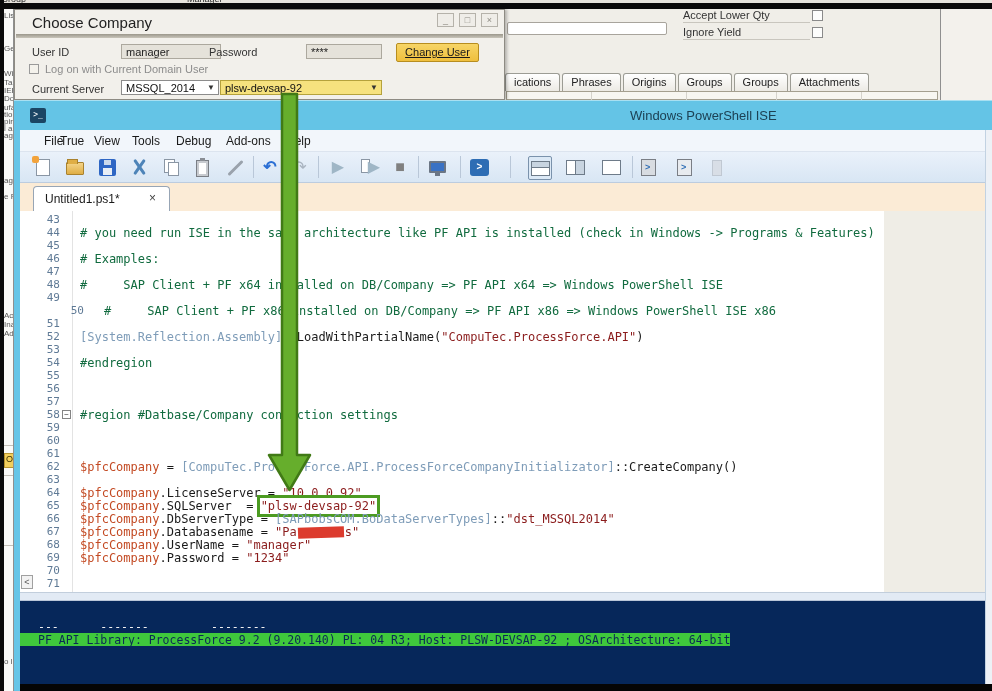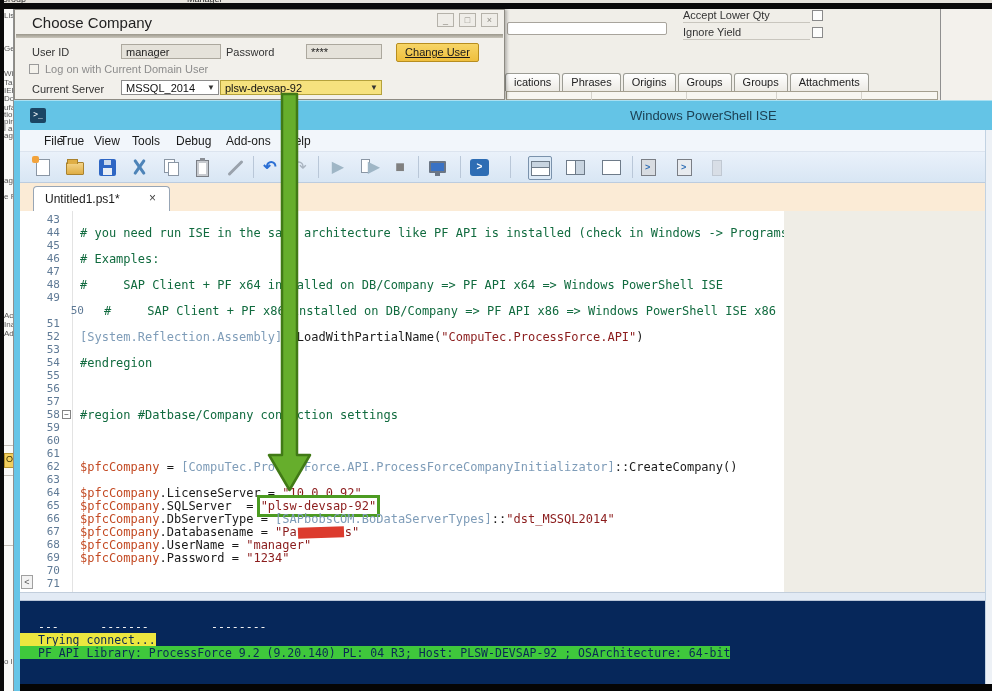--- a/index.html
+++ b/index.html
@@ -83,21 +83,21 @@
   .i-ptab { position:absolute; left:3px; top:3px; width:15px; height:17px; background:#D8DCE1; border:1px solid #7A7E85; }
   .i-ptab:after { content:">"; position:absolute; left:3px; top:2px; font-size:9px; font-weight:bold; color:#2E6DB4; }
   .i-dis { position:absolute; left:4px; top:4px; width:10px; height:16px; background:#D8DEE6; border:1px solid #C0C8D2; }
 
   #tabstrip { position:absolute; left:6px; top:83px; width:965px; height:28px; background:#FBEBD6; }
   #script-tab { position:absolute; left:13px; top:3px; width:137px; height:25px; background:#FFF; border:1px solid #97A5B5; border-bottom:none; border-radius:4px 4px 0 0; }
   #script-tab .lbl { position:absolute; left:11px; top:5px; font-size:12px; color:#1A1A1A; }
   #script-tab .x { position:absolute; left:115px; top:4px; font-size:12px; color:#444; }
 
   
-  #editor { position:absolute; left:6px; top:111px; width:764px; height:381px; background:#FFF; overflow:hidden; }
+  #editor { position:absolute; left:6px; top:111px; width:864px; height:381px; background:#FFF; overflow:hidden; }
   #gutter-line { position:absolute; left:52px; top:0; width:1px; height:381px; background:#E3E3E3; }
   #editor-lines { position:absolute; left:0; top:0px; width:965px; }
   .cl { position:absolute; left:0; height:13px; white-space:pre; width:965px; }
   .ln { position:absolute; left:0; top:0; width:40px; text-align:right; color:#5F7A96; font:11px "DejaVu Sans Mono", monospace; }
   .fold { position:absolute; left:42px; top:2px; width:9px; height:9px; border:1px solid #848484; background:#FFF; font-size:8px; line-height:7px; text-align:center; color:#333; }
   .code { position:absolute; left:60px; top:0; font:12px "DejaVu Sans Mono", monospace; color:#1A1A1A; }
   .cm  { color:#116B3F; }
   .var { color:#C34A23; }
   .str { color:#8B1C1C; }
   .typ { color:#7E9CB8; }
@@ -184,21 +184,21 @@
 
   <div id="dlg" class="abs">
     <div id="dlg-title">Choose Company</div>
     <div class="wbtn" style="left:422px">_</div>
     <div class="wbtn" style="left:444px">□</div>
     <div class="wbtn" style="left:466px">×</div>
     <div id="dlg-band"></div>
 
     <div class="dlg-label" style="left:17px; top:36px;">User ID</div>
     <div class="dlg-field" style="left:106px; top:34px; width:100px;">manager</div>
-    <div class="dlg-label" style="left:211px; top:36px;text-align:right;">Password</div>
+    <div class="dlg-label" style="left:194px; top:36px;text-align:right;">Password</div>
     <div class="dlg-field" style="left:291px; top:34px; width:76px;">****</div>
     <div id="change-user-btn">Change User</div>
 
     <div id="domain-checkbox"></div>
     <div class="dlg-label" style="left:30px; top:53px; color:#8C8C8C;">Log on with Current Domain User</div>
 
     <div class="dlg-label" style="left:17px; top:73px;">Current Server</div>
     <div class="combo" style="left:106px; top:70px; width:98px; background:#FFF;">
       <span>MSSQL_2014</span><span class="arr">▼</span>
     </div>
@@ -339,21 +339,20 @@
           <div class="cl" style="top: 366px;"><span class="ln">71</span><span class="code"></span></div>
         </div>
       <div id="hscroll-left">&lt;</div>
     </div>
 
     <div id="splitter"></div>
 
     <div id="console">
       <div id="console-lines">
           <div class="con-line con-pad">---      -------         --------</div>
-          <div class="con-line"><span class="hl hl-yellow">Trying connect...</span></div>
           <div class="con-line"><span class="hl hl-green">PF API Library: ProcessForce 9.2 (9.20.140) PL: 04 R3; Host: PLSW-DEVSAP-92 ; OSArchitecture: 64-bit</span></div>
         </div>
     </div>
     <div id="black-bottom"></div>
   </div>
 
   <svg id="green-arrow" class="abs" viewBox="0 0 70 410" xmlns="http://www.w3.org/2000/svg">
     <polygon points="22,4 37,4 37,365 50,365 29.5,400 9,365 22,365" fill="#66AE2C" stroke="#417A16" stroke-width="2.5" stroke-linejoin="round"></polygon>
   </svg>
 

